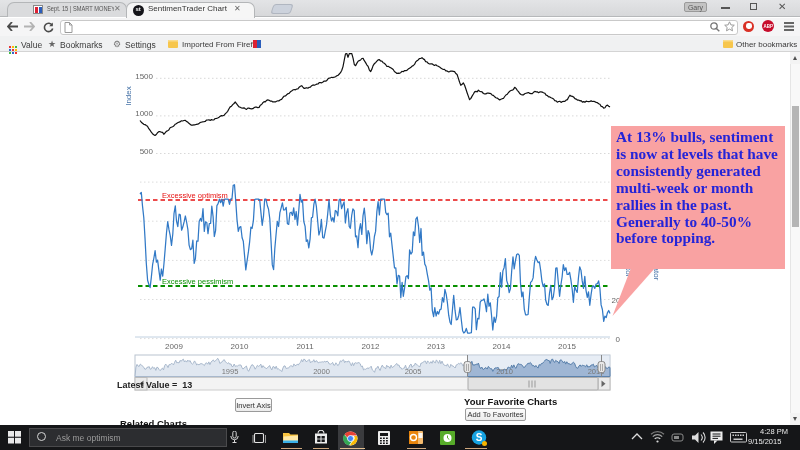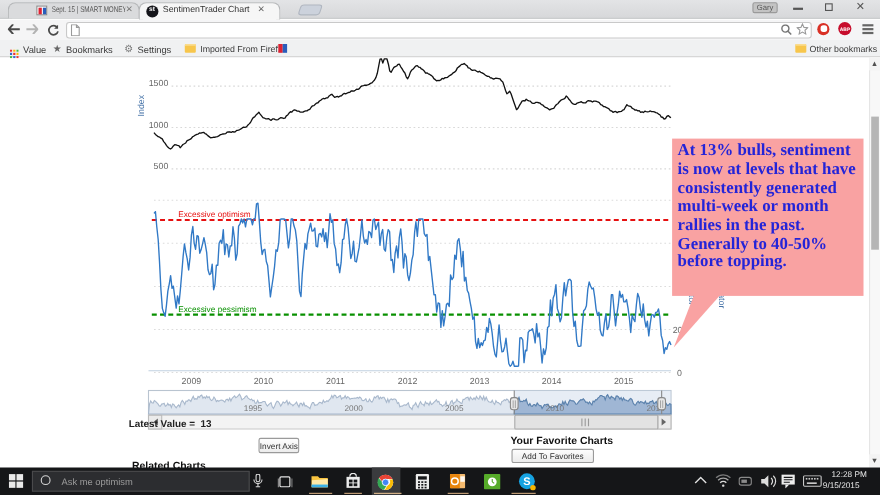--- a/index.html
+++ b/index.html
@@ -164,21 +164,21 @@
 <g stroke="#999" stroke-width="1">
 <line x1="529" y1="380.5" x2="529" y2="387.5"></line>
         <line x1="532" y1="380.5" x2="532" y2="387.5"></line>
         <line x1="535" y1="380.5" x2="535" y2="387.5"></line>
 </g>
 </svg>
 
 <div class="abs" style="left:117px;top:380px;font-size:9px;font-weight:bold;color:#222;">Latest Value = &nbsp;13</div>
 <div class="abs" style="left:235px;top:398px;width:37px;height:14px;background:linear-gradient(#fdfdfd,#ececec);border:1px solid #9a9a9a;border-radius:2px;font-size:7.5px;color:#333;text-align:center;line-height:13px;">Invert Axis</div>
 <div class="abs" style="left:464px;top:396px;font-size:9.5px;font-weight:bold;color:#111;">Your Favorite Charts</div>
-<div class="abs" style="left:465px;top:408px;width:75px;height:13px;background:linear-gradient(#fdfdfd,#ececec);border:1px solid #9a9a9a;border-radius:2px;font-size:7.5px;color:#333;text-align:center;line-height:12px;">Add To Favorites</div>
+<div class="abs" style="left:465px;top:408px;width:61px;height:13px;background:linear-gradient(#fdfdfd,#ececec);border:1px solid #9a9a9a;border-radius:2px;font-size:7.5px;color:#333;text-align:center;line-height:12px;">Add To Favorites</div>
 <div class="abs" style="left:120px;top:418px;font-size:9.5px;font-weight:bold;color:#111;">Related Charts</div>
 
 <svg class="abs" style="left:600px;top:260px;" width="70" height="60">
 <polygon points="31,8 55,8 12.5,56" fill="#f9a2a2"></polygon>
 </svg>
 <div class="abs" style="left:610.5px;top:126px;width:174.5px;height:142.5px;background:#f9a2a2;"></div>
 <div class="abs" style="left:616px;top:129px;width:168px;font-family:'Liberation Serif',serif;font-weight:bold;font-size:15.3px;line-height:16.9px;color:#2424d8;">At 13% bulls, sentiment is now at levels that have consistently generated multi-week or month rallies in the past. Generally to 40-50% before topping.</div>
 
 <div class="abs" style="left:790px;top:52px;width:10px;height:373px;background:#f8f8f8;border-left:1px solid #e5e5e5;"></div>
 <div class="abs" style="left:790px;top:52px;width:10px;height:12px;background:#f3f3f3;"></div>
@@ -307,15 +307,15 @@
 <rect x="0.5" y="0.5" width="16" height="9.5" rx="1" fill="none" stroke="#c9c9c9" stroke-width="1"></rect>
 <g fill="#c9c9c9">
 <rect x="2.5" y="2.5" width="1.5" height="1.5"></rect>
         <rect x="5" y="2.5" width="1.5" height="1.5"></rect>
         <rect x="7.5" y="2.5" width="1.5" height="1.5"></rect>
         <rect x="10" y="2.5" width="1.5" height="1.5"></rect>
         <rect x="12.5" y="2.5" width="1.5" height="1.5"></rect>
 <rect x="3.5" y="6.5" width="9" height="1.5"></rect>
 </g>
     </svg>
-<div class="abs" style="left:752px;top:427px;width:36px;height:8px;font-size:7.5px;color:#e9e9e9;text-align:right;">12:28 PM</div>
+<div class="abs" style="left:752px;top:427px;width:36px;height:8px;font-size:7.5px;color:#e9e9e9;text-align:right;">4:28 PM</div>
 <div class="abs" style="left:748px;top:437px;width:40px;height:8px;font-size:7.5px;color:#e9e9e9;text-align:left;">9/15/2015</div>
 
 </div>
 </body></html>

